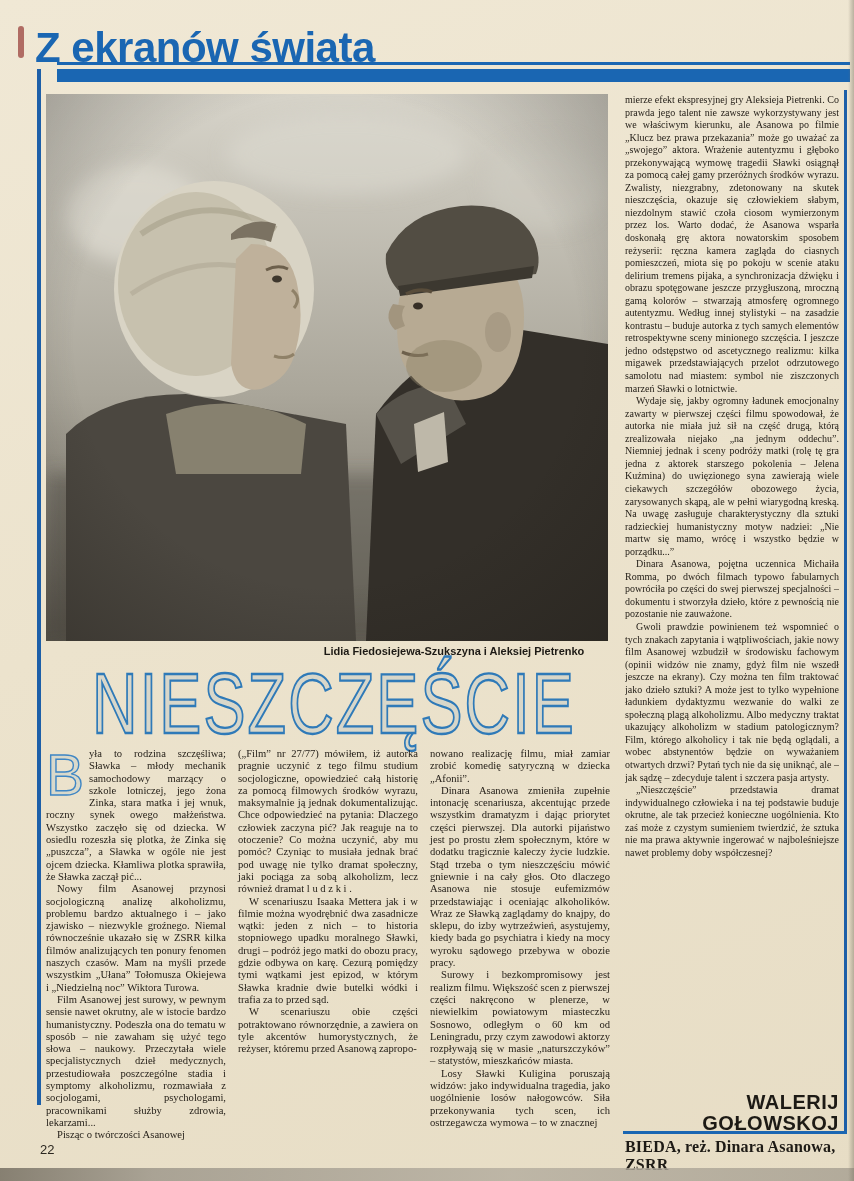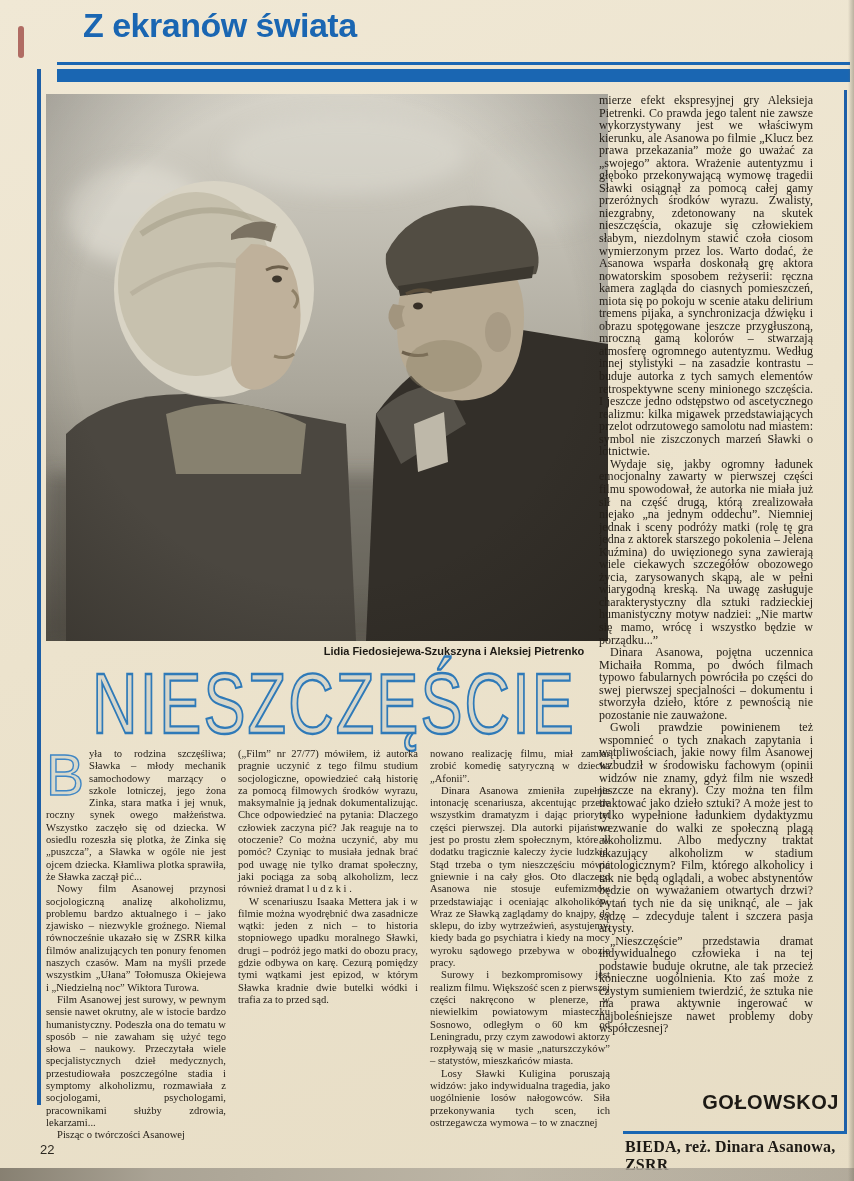--- a/index.html
+++ b/index.html
@@ -6,25 +6,24 @@
   .page{
     position:relative;
     width:854px;height:1181px;
     background:linear-gradient(160deg,#f0e8d5 0%,#ece3cd 45%,#e7ddc5 100%);
     overflow:hidden;
     font-family:"Liberation Serif",serif;
     color:#26211a;
   }
   
   .masthead{
-    position:absolute;left:35px;top:6px;
+    position:absolute;left:35px;top:24px;
     font-family:"Liberation Sans",sans-serif;
-    font-weight:bold;font-size:34px;letter-spacing:-0.5px;
+    font-weight:bold;font-size:42px;letter-spacing:-0.5px;
     color:#1a66b2;
-    margin-left:48px;
   }
   .rule-thin{position:absolute;left:57px;top:62px;width:793px;height:3px;background:#1a66b2;}
   .rule-thick{position:absolute;left:57px;top:69px;width:793px;height:13px;background:#1a66b2;}
   .vline-left{position:absolute;left:37px;top:69px;width:4px;height:1036px;background:#1d5fa8;}
   .vline-right{position:absolute;left:844px;top:90px;width:3px;height:1044px;background:#1d5fa8;}
   .red-smudge{position:absolute;left:18px;top:26px;width:6px;height:32px;background:#8d2a26;opacity:.65;border-radius:3px;}
   
   .photo{position:absolute;left:46px;top:94px;width:562px;height:547px;background:#b9b5aa;box-shadow:0 0 0 1px #8d887c inset;}
   .photo svg{display:block;width:100%;height:100%;}
   .photo-caption{
@@ -51,22 +50,22 @@
   .col p.noindent,.rightcol p.noindent{text-indent:0;}
   .dropcap{
     float:left;
     font-family:"Liberation Sans",sans-serif;
     font-size:57px;line-height:46px;
     padding:4px 5px 0 0;
     color:rgba(63,134,196,0.10);
     -webkit-text-stroke:1.4px #3f86c4;
   }
   .rightcol{
-    position:absolute;left:599px;top:94px;width:214px;height:1004px;
-    font-size:12px;line-height:12.55px;text-align:justify;overflow:hidden;
+    position:absolute;left:625px;top:94px;width:214px;height:1004px;
+    font-size:10px;line-height:12.55px;text-align:justify;overflow:hidden;
   }
   
   .author{
     position:absolute;left:625px;top:1092px;width:214px;
     font-family:"Liberation Sans",sans-serif;font-weight:bold;font-size:20px;
     line-height:21px;text-align:right;color:#1d1a15;letter-spacing:.5px;
   }
   .credit-rule{position:absolute;left:623px;top:1131px;width:224px;height:3px;background:#1a66b2;}
   .film-credit{
     position:absolute;left:625px;top:1138px;width:222px;
@@ -163,38 +162,40 @@
   <div class="columns">
     <div class="col">
       <p class="noindent"><span class="dropcap">B</span><span>yła to rodzina szczęśliwa; Sławka – młody mechanik samochodowy marzący o szkole lotniczej, jego żona Zinka, stara matka i jej wnuk, roczny synek owego małżeństwa. Wszystko zaczęło się od dziecka. W osiedlu rozeszła się plotka, że Zinka się „puszcza”, a Sławka w ogóle nie jest ojcem dziecka. Kłamliwa plotka sprawiła, że Sławka zaczął pić...</span></p>
       <p>Nowy film Asanowej przynosi socjologiczną analizę alkoholizmu, problemu bardzo aktualnego i – jako zjawisko – niezwykle groźnego. Niemal równocześnie ukazało się w ZSRR kilka filmów analizujących ten ponury fenomen naszych czasów. Mam na myśli przede wszystkim „Ułana” Tołomusza Okiejewa i „Niedzielną noc” Wiktora Turowa.</p>
       <p>Film Asanowej jest surowy, w pewnym sensie nawet okrutny, ale w istocie bardzo humanistyczny. Podeszła ona do tematu w sposób – nie zawaham się użyć tego słowa – naukowy. Przeczytała wiele specjalistycznych dzieł medycznych, przestudiowała poszczególne stadia i symptomy alkoholizmu, rozmawiała z socjologami, psychologami, pracownikami służby zdrowia, lekarzami...</p>
       <p>Pisząc o twórczości Asanowej</p>
     </div>
     <div class="col">
       <p class="noindent">(„Film” nr 27/77) mówiłem, iż autorka pragnie uczynić z tego filmu studium socjologiczne, opowiedzieć całą historię za pomocą filmowych środków wyrazu, maksymalnie ją jednak dokumentalizując. Chce odpowiedzieć na pytania: Dlaczego człowiek zaczyna pić? Jak reaguje na to otoczenie? Co można uczynić, aby mu pomóc? Czyniąc to musiała jednak brać pod uwagę nie tylko dramat społeczny, jaki pociąga za sobą alkoholizm, lecz również dramat l u d z k i .</p>
       <p>W scenariuszu Isaaka Mettera jak i w filmie można wyodrębnić dwa zasadnicze wątki: jeden z nich – to historia stopniowego upadku moralnego Sławki, drugi – podróż jego matki do obozu pracy, gdzie odbywa on karę. Cezurą pomiędzy tymi wątkami jest epizod, w którym Sławka kradnie dwie butelki wódki i trafia za to przed sąd.</p>
+      <p>W scenariuszu obie części potraktowano równorzędnie, a zawiera on tyle akcentów humorystycznych, że reżyser, któremu przed Asanową zapropo-</p>
     </div>
     <div class="col">
       <p class="noindent">nowano realizację filmu, miał zamiar zrobić komedię satyryczną w dziecka „Afonii”.</p>
       <p>Dinara Asanowa zmieniła zupełnie intonację scenariusza, akcentując przede wszystkim dramatyzm i dając priorytet części pierwszej. Dla autorki pijaństwo jest po prostu złem społecznym, które w dodatku tragicznie kaleczy życie ludzkie. Stąd trzeba o tym nieszczęściu mówić gniewnie i na cały głos. Oto dlaczego Asanowa nie stosuje eufemizmów przedstawiając i oceniając alkoholików. Wraz ze Sławką zaglądamy do knajpy, do sklepu, do izby wytrzeźwień, asystujemy, kiedy bada go psychiatra i kiedy na mocy wyroku sądowego przebywa w obozie pracy.</p>
       <p>Surowy i bezkompromisowy jest realizm filmu. Większość scen z pierwszej części nakręcono w plenerze, w niewielkim powiatowym miasteczku Sosnowo, odległym o 60 km od Leningradu, przy czym zawodowi aktorzy rozpływają się w masie „naturszczyków” – statystów, mieszkańców miasta.</p>
       <p>Losy Sławki Kuligina poruszają widzów: jako indywidualna tragedia, jako uogólnienie losów nałogowców. Siła przekonywania tych scen, ich ostrzegawcza wymowa – to w znacznej</p>
     </div>
   </div>
 
   <div class="rightcol">
     <p class="noindent">mierze efekt ekspresyjnej gry Aleksieja Pietrenki. Co prawda jego talent nie zawsze wykorzystywany jest we właściwym kierunku, ale Asanowa po filmie „Klucz bez prawa przekazania” może go uważać za „swojego” aktora. Wrażenie autentyzmu i głęboko przekonywającą wymowę tragedii Sławki osiągnął za pomocą całej gamy przeróżnych środków wyrazu. Zwalisty, niezgrabny, zdetonowany na skutek nieszczęścia, okazuje się człowiekiem słabym, niezdolnym stawić czoła ciosom wymierzonym przez los. Warto dodać, że Asanowa wsparła doskonałą grę aktora nowatorskim sposobem reżyserii: ręczna kamera zagląda do ciasnych pomieszczeń, miota się po pokoju w scenie ataku delirium tremens pijaka, a synchronizacja dźwięku i obrazu spotęgowane jeszcze przygłuszoną, mroczną gamą kolorów – stwarzają atmosferę ogromnego autentyzmu. Według innej stylistyki – na zasadzie kontrastu – buduje autorka z tych samych elementów retrospektywne sceny minionego szczęścia. I jeszcze jedno odstępstwo od ascetycznego realizmu: kilka migawek przedstawiających przelot odrzutowego samolotu nad miastem: symbol nie ziszczonych marzeń Sławki o lotnictwie.</p>
     <p>Wydaje się, jakby ogromny ładunek emocjonalny zawarty w pierwszej części filmu spowodował, że autorka nie miała już sił na część drugą, którą zrealizowała niejako „na jednym oddechu”. Niemniej jednak i sceny podróży matki (rolę tę gra jedna z aktorek starszego pokolenia – Jelena Kuźmina) do uwięzionego syna zawierają wiele ciekawych szczegółów obozowego życia, zarysowanych skąpą, ale w pełni wiarygodną kreską. Na uwagę zasługuje charakterystyczny dla sztuki radzieckiej humanistyczny motyw nadziei: „Nie martw się mamo, wrócę i wszystko będzie w porządku...”</p>
     <p>Dinara Asanowa, pojętna uczennica Michaiła Romma, po dwóch filmach typowo fabularnych powróciła po części do swej pierwszej specjalności – dokumentu i stworzyła dzieło, które z pewnością nie pozostanie nie zauważone.</p>
     <p>Gwoli prawdzie powinienem też wspomnieć o tych znakach zapytania i wątpliwościach, jakie nowy film Asanowej wzbudził w środowisku fachowym (opinii widzów nie znamy, gdyż film nie wszedł jeszcze na ekrany). Czy można ten film traktować jako dzieło sztuki? A może jest to tylko wypełnione ładunkiem dydaktyzmu wezwanie do walki ze społeczną plagą alkoholizmu. Albo medyczny traktat ukazujący alkoholizm w stadium patologicznym? Film, którego alkoholicy i tak nie będą oglądali, a wobec abstynentów będzie on wyważaniem otwartych drzwi? Pytań tych nie da się uniknąć, ale – jak sądzę – zdecyduje talent i szczera pasja artysty.</p>
     <p>„Nieszczęście” przedstawia dramat indywidualnego człowieka i na tej podstawie buduje okrutne, ale tak przecież konieczne uogólnienia. Kto zaś może z czystym sumieniem twierdzić, że sztuka nie ma prawa aktywnie ingerować w najboleśniejsze nawet problemy doby współczesnej?</p>
   </div>
 
   <div class="author">
+    <div>WALERIJ</div>
     <div>GOŁOWSKOJ</div>
   </div>
 
   <div class="credit-rule"></div>
   <div class="film-credit">BIEDA, reż. Dinara Asanowa, ZSRR</div>
   <div class="page-number">22</div>
 
   <div class="scan-bottom"></div>
   <div class="scan-right"></div>
 </div>

